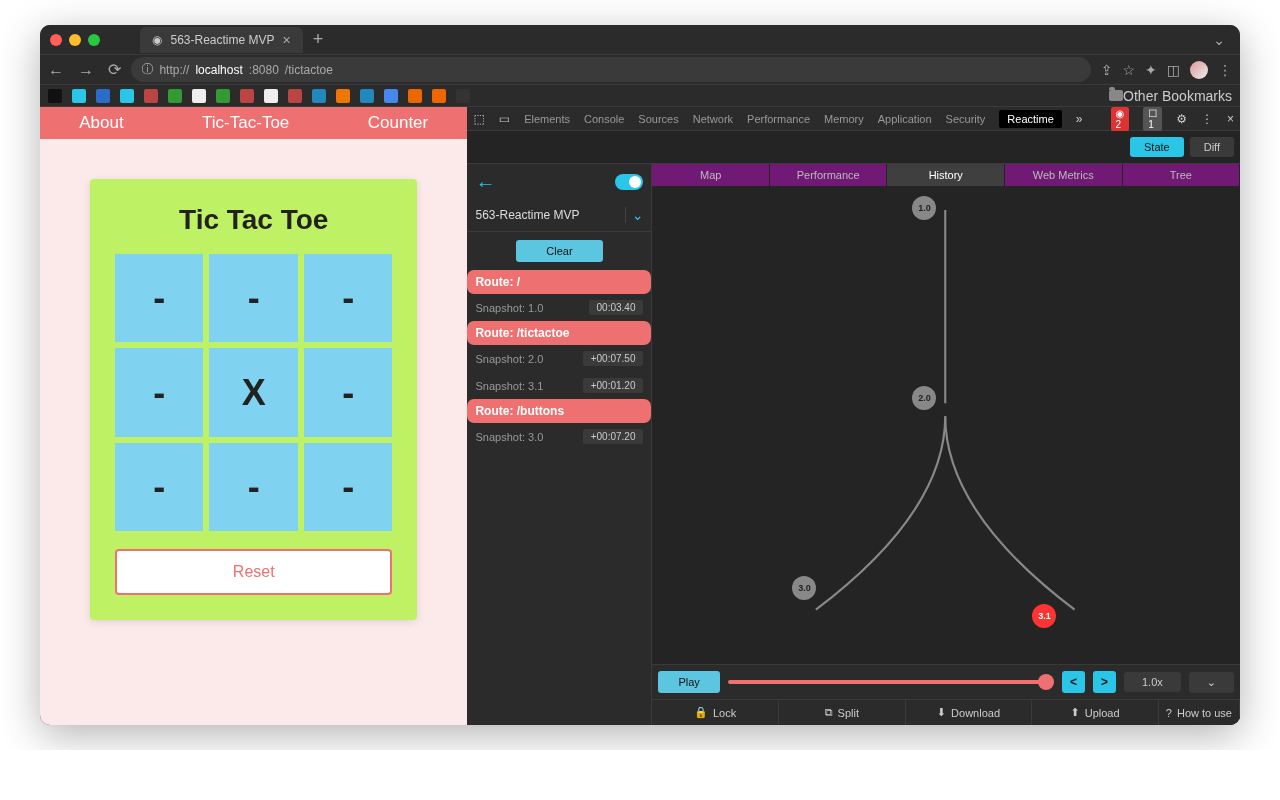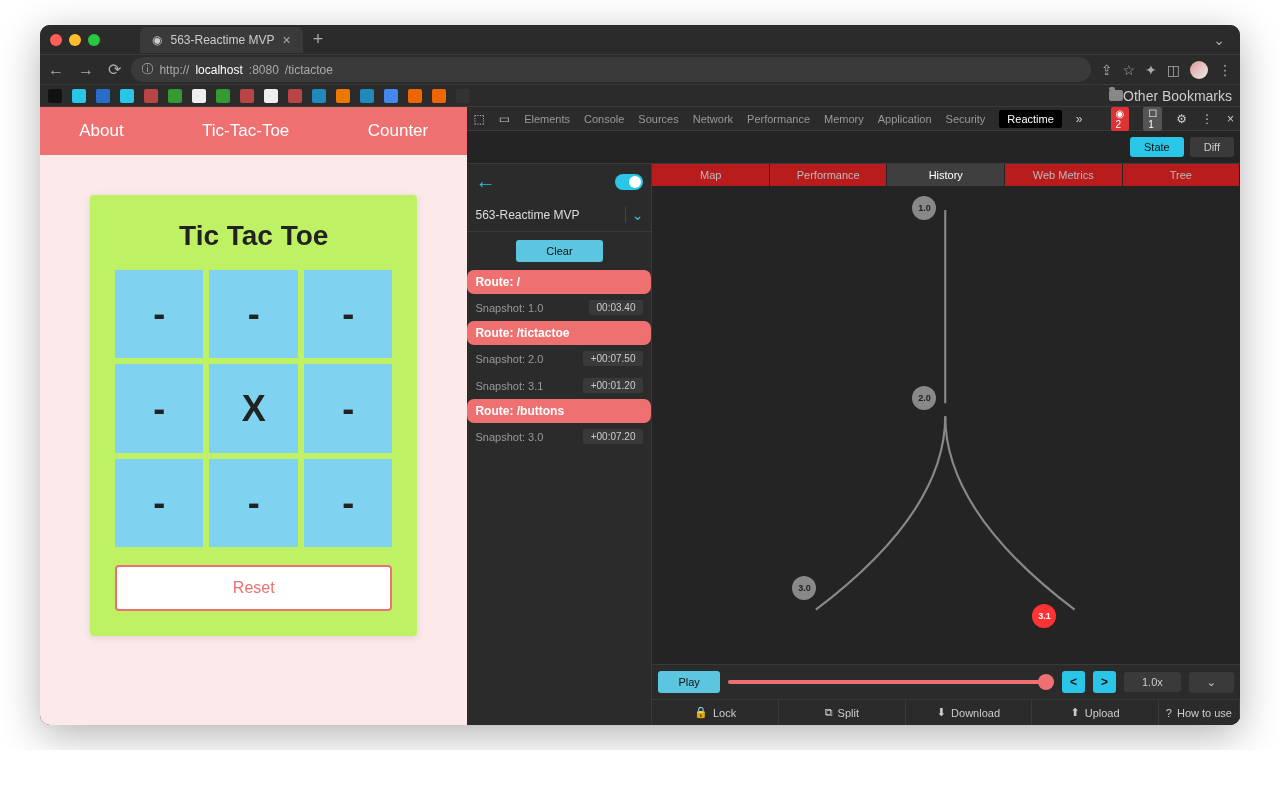--- a/index.html
+++ b/index.html
@@ -26,21 +26,21 @@
 .avatar { width:18px; height:18px; border-radius:50%; background: linear-gradient(135deg,#d99,#eee); }
 .bookmarks { height: 22px; background: #2b2b2b; display: flex; align-items: center; padding: 0 8px; gap: 10px; border-bottom: 1px solid #3a3a3a; }
 .bkicon { width: 14px; height: 14px; border-radius: 2px; display:inline-block; }
 .bookmarks .spacer { flex: 1; }
 .otherbk { color: #ccc; font-size: 14px; display:flex; align-items:center; }
 .folder { width:14px; height:11px; background:#888; border-radius:2px; position:relative; }
 .folder:before { content:''; position:absolute; top:-3px; left:0; width:6px; height:3px; background:#888; border-radius:2px 2px 0 0;}
 .content { flex: 1; display: flex; overflow: hidden; }
 
 .app { width: 440px; background: #fce9e9; display: flex; flex-direction: column; }
-.appnav { background: #ee7070; height: 48px; display: flex; align-items: center; justify-content: space-around; }
+.appnav { background: #ee7070; height: 32px; display: flex; align-items: center; justify-content: space-around; }
 .appnav a { color: #fff; font-size: 17px; font-weight: 400; }
 .card { background: #bef264; margin: 40px 50px; padding: 25px; border-radius: 4px; box-shadow: 0 2px 8px rgba(0,0,0,0.1); }
 .card h1 { text-align: center; font-size: 28px; font-weight: 700; margin-bottom: 18px; color:#222; }
 .grid { display: grid; grid-template-columns: repeat(3, 1fr); gap: 6px; margin: 0 auto 18px; }
 .cell { background: #7fd3f0; aspect-ratio: 1; display: flex; align-items: center; justify-content: center; font-size: 36px; font-weight: 700; color: #222; }
 .reset { width: 100%; border: 2px solid #ee7070; background: #fff; color: #ee7070; padding: 12px; font-size: 16px; border-radius: 4px; }
 
 .devtools { flex: 1; background: #242424; display: flex; flex-direction: column; color: #ccc; font-size: 12px; }
 .dt-header { height: 24px; background: #2b2b2b; display: flex; align-items: center; padding: 0 6px; gap: 14px; border-bottom: 1px solid #3a3a3a; }
 .dt-header .tabitem { color: #999; font-size: 11px; cursor:pointer; }
@@ -58,21 +58,21 @@
 .sb-title { padding: 8px; color: #ddd; font-size: 12px; border-bottom:1px solid #3a3a3a; display:flex; justify-content:space-between; align-items:center;}
 .chevdown{ color:#2ac6e8; font-size:14px; border-left:1px solid #444; padding-left:6px;}
 .clearbtn { background: #5cc5e0; color: #111; border: none; padding: 5px 30px; margin: 8px auto; display: block; border-radius: 3px; font-size: 11px; }
 .route { background: #ee7070; color: #fff; padding: 5px 8px; font-size: 12px; font-weight: 600; border-radius: 7px; }
 .snap { display: flex; justify-content: space-between; align-items: center; padding: 6px 8px; color: #999; font-size: 11px; }
 .time { background: #3a3a3a; padding: 2px 8px; border-radius: 2px; font-size: 10px; color:#ccc; }
 .main { flex: 1; display: flex; flex-direction: column; background: #242424; }
 .main-top { display: flex; gap: 6px; padding: 6px; justify-content: flex-end; border-bottom:1px solid #3a3a3a;}
 .pill { padding: 4px 14px; border-radius: 3px; font-size: 11px; background: #3a3a3a; color: #ccc; }
 .pill.active { background: #2ac6e8; color: #111; }
-.subtabs { display: flex; background: #b91c1c; }
+.subtabs { display: flex; background: #701a75; }
 .subtab { flex: 1; text-align: center; padding: 5px; font-size: 11px; color: #bbb; border-right:1px solid #242424;}
 .subtab.active { background: #3f3f3f; color: #fff; }
 .graph { flex: 1; position: relative; }
 .node { position: absolute; width: 24px; height: 24px; border-radius: 50%; display: flex; align-items: center; justify-content: center; font-size: 9px; font-weight:600; }
 .node.gray { background: #888; color:#222; }
 .node.red2 { background: #f33; color:#fff; }
 svg.edges { position: absolute; top:0; left:0; width:100%; height:100%; }
 .playbar { display: flex; align-items: center; padding: 6px; gap: 8px; border-top:1px solid #3a3a3a; background:#2b2b2b;}
 .playbtn { background: #5cc5e0; color: #111; border: none; padding: 5px 20px; border-radius: 3px; font-size: 11px; }
 .slider { flex: 1; height: 4px; background: #ee7070; border-radius: 2px; position: relative; }

